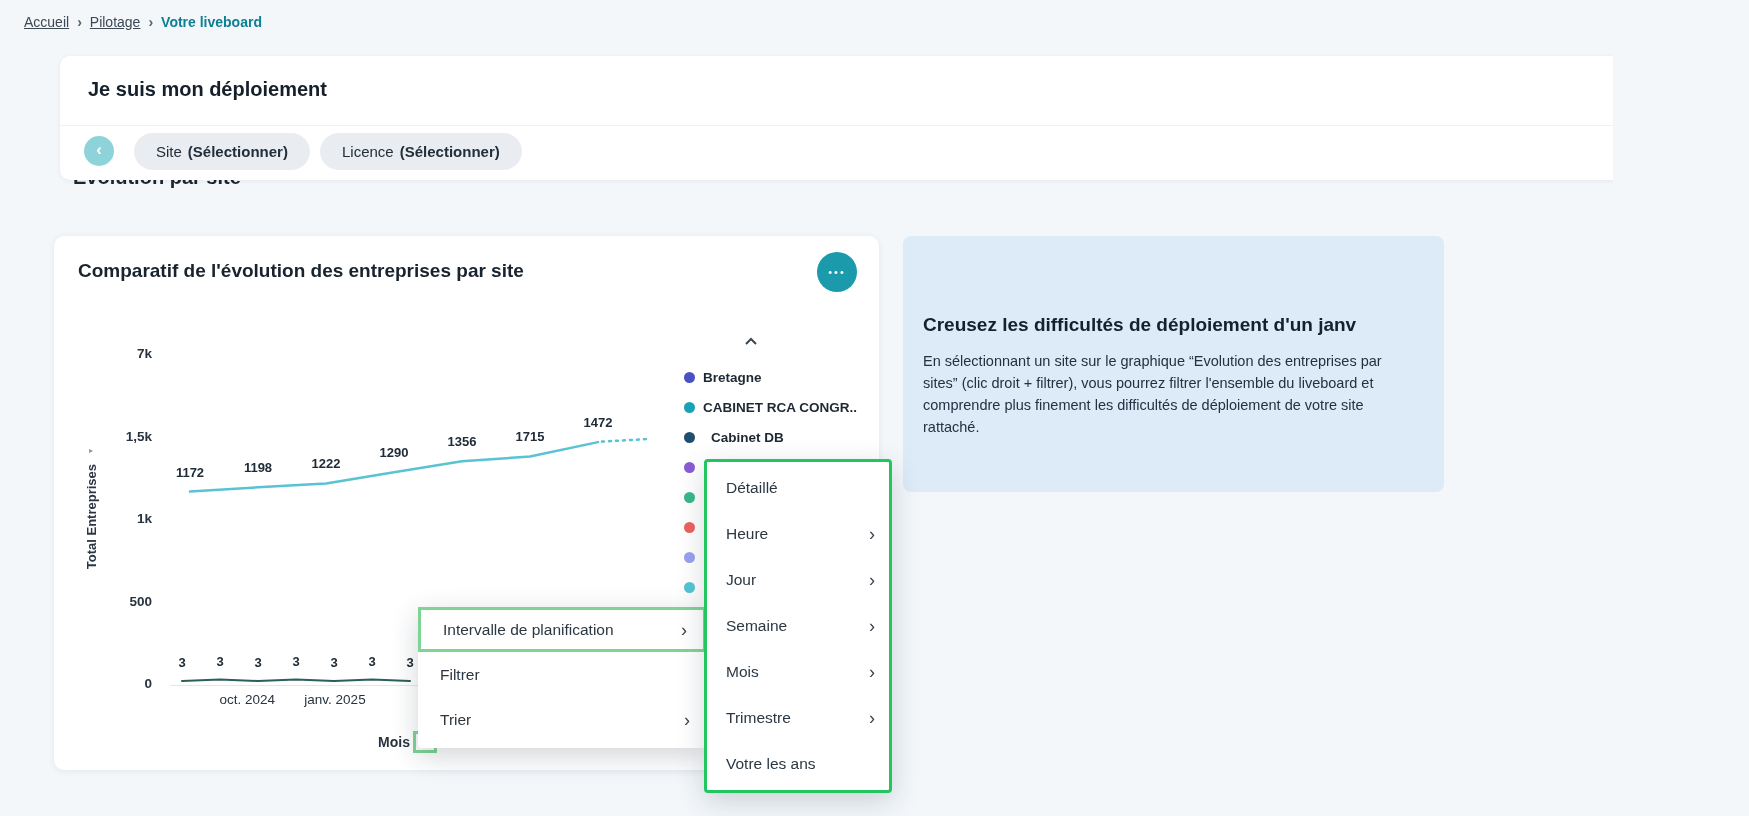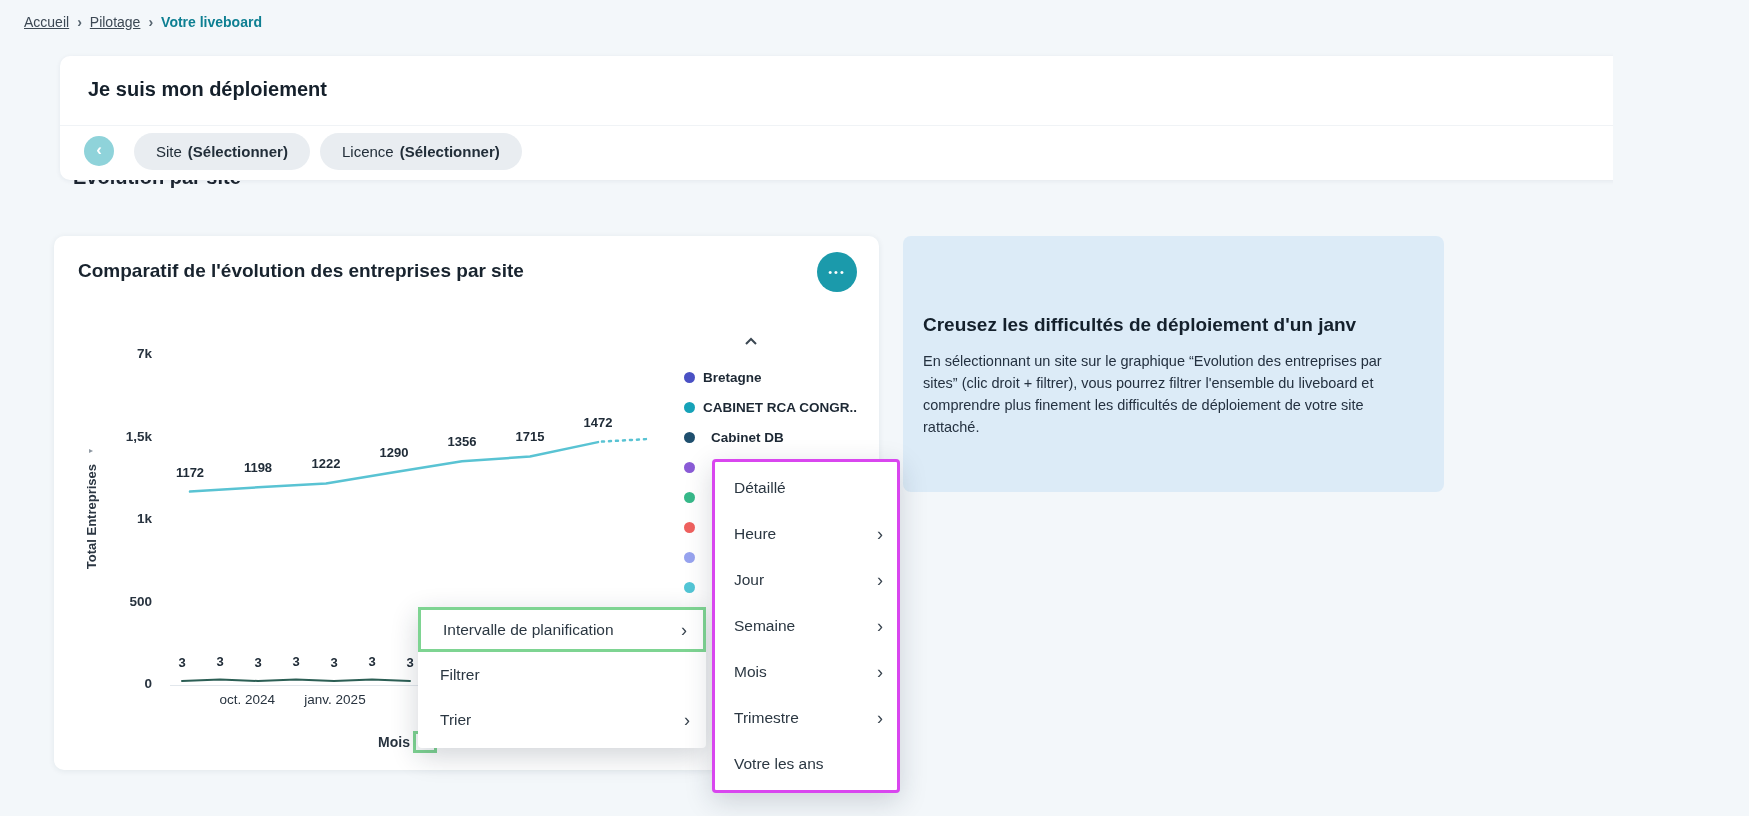--- a/index.html
+++ b/index.html
@@ -53,21 +53,21 @@
 
   
   .info-card { position:absolute; left:903px; top:236px; width:541px; height:256px; background:#dcebf7; border-radius:8px; padding:78px 28px 0 20px; z-index:2; }
   .info-title { font-size:19px; font-weight:700; color:#14202c; margin-bottom:14px; }
   .info-body { font-size:14.5px; line-height:22px; color:#243140; }
 
   
   .context-menu { position:absolute; left:418px; top:607px; width:288px; background:#fff; border-radius:4px; box-shadow:0 8px 28px rgba(25,40,60,.2); padding-bottom:6px; z-index:40; }
   .ctx-item { height:45px; display:flex; align-items:center; justify-content:space-between; padding:0 16px 0 22px; font-size:15.5px; color:#2b3742; cursor:pointer; background:#fff; }
   .ctx-item.highlighted { border:3px solid #7ed492; }
-  .submenu { position:absolute; left:704px; top:459px; width:188px; background:#fff; border:3px solid #d946ef; border-radius:4px; box-shadow:0 8px 28px rgba(25,40,60,.18); padding:3px 0; z-index:45;margin-left:8px; }
+  .submenu { position:absolute; left:704px; top:459px; width:188px; background:#fff; border:3px solid #22c55e; border-radius:4px; box-shadow:0 8px 28px rgba(25,40,60,.18); padding:3px 0; z-index:45; }
   .sub-item { height:46px; display:flex; align-items:center; justify-content:space-between; padding:0 14px 0 19px; font-size:15.5px; color:#2b3742; cursor:pointer; }
   .menu-arrow { font-size:18px; color:#39444f; line-height:1; }
 </style>
 </head>
 <body>
 
 <div class="page">
 
   <nav class="breadcrumb">
     <a class="crumb link">Accueil</a>

